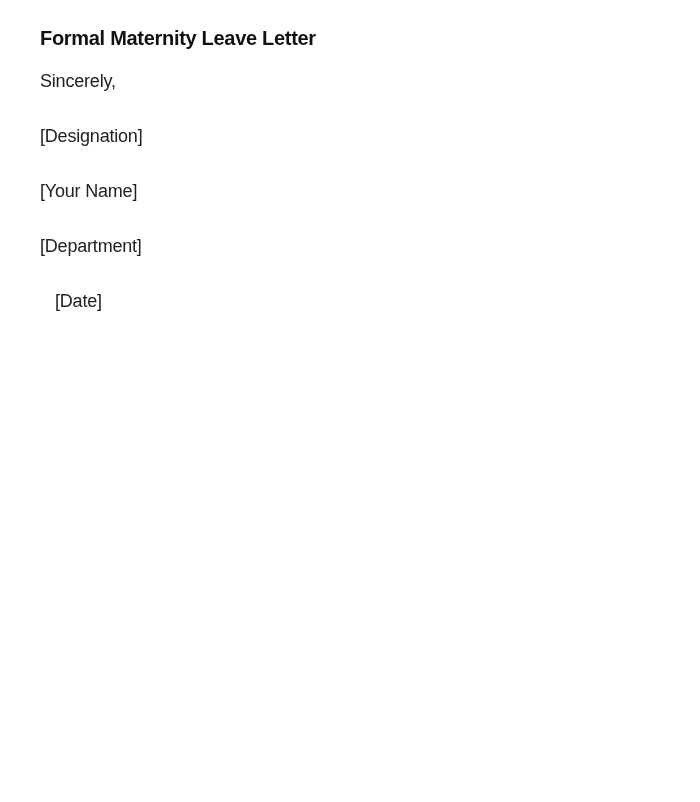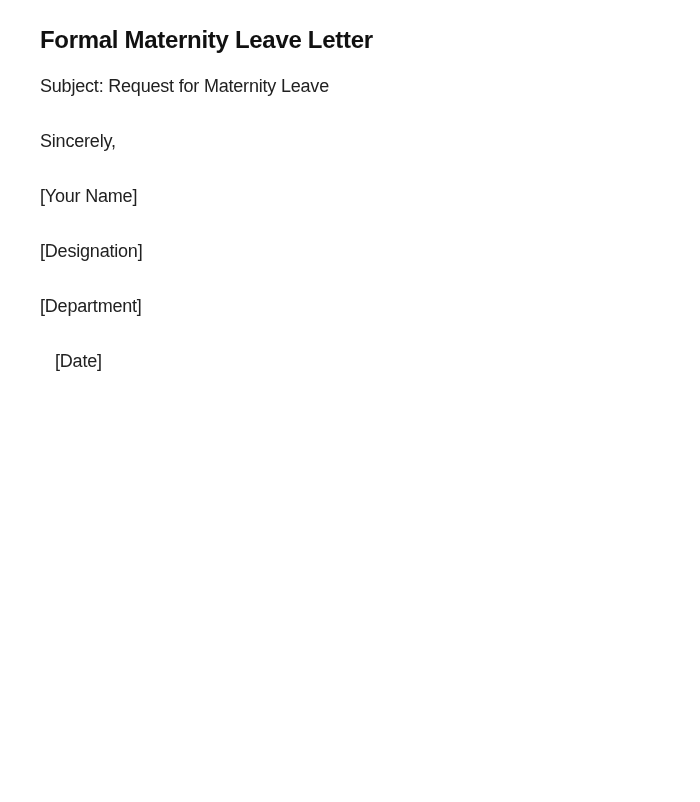--- a/index.html
+++ b/index.html
@@ -18,21 +18,21 @@
     min-height: 802px;
     font-family: "Liberation Sans", "DejaVu Sans", sans-serif;
     color: var(--text);
   }
   .letter {
     padding: 26px 40px 40px 40px;
     width: 700px;
   }
   .letter h1 {
     margin: 0 0 14px 0;
-    font-size: 24px;
+    font-size: 20px;
     line-height: 1.2;
     font-weight: 700;
     color: var(--heading);
     letter-spacing: -0.3px;
   }
   .letter p {
     margin: 0 0 20px 0;
     font-size: 18px;
     line-height: 35px;
     font-weight: 400;
@@ -40,27 +40,26 @@
     max-width: 620px;
   }
   .letter p:last-child { margin-bottom: 0; margin-left: 15px; }
 </style>
 </head>
 <body>
 
 <main class="letter">
   <h1>Formal Maternity Leave Letter</h1>
 
-  <p>Subject: Request for Maternity Leave</p>
 
 
 
 
   <p>Sincerely,</p>
 
+  <p>[Designation]</p>
+
   <p>[Your Name]</p>
-
-  <p>[Designation]</p>
 
   <p>[Department]</p>
 
   <p>[Date]</p>
 </main>
 
 </body></html>

